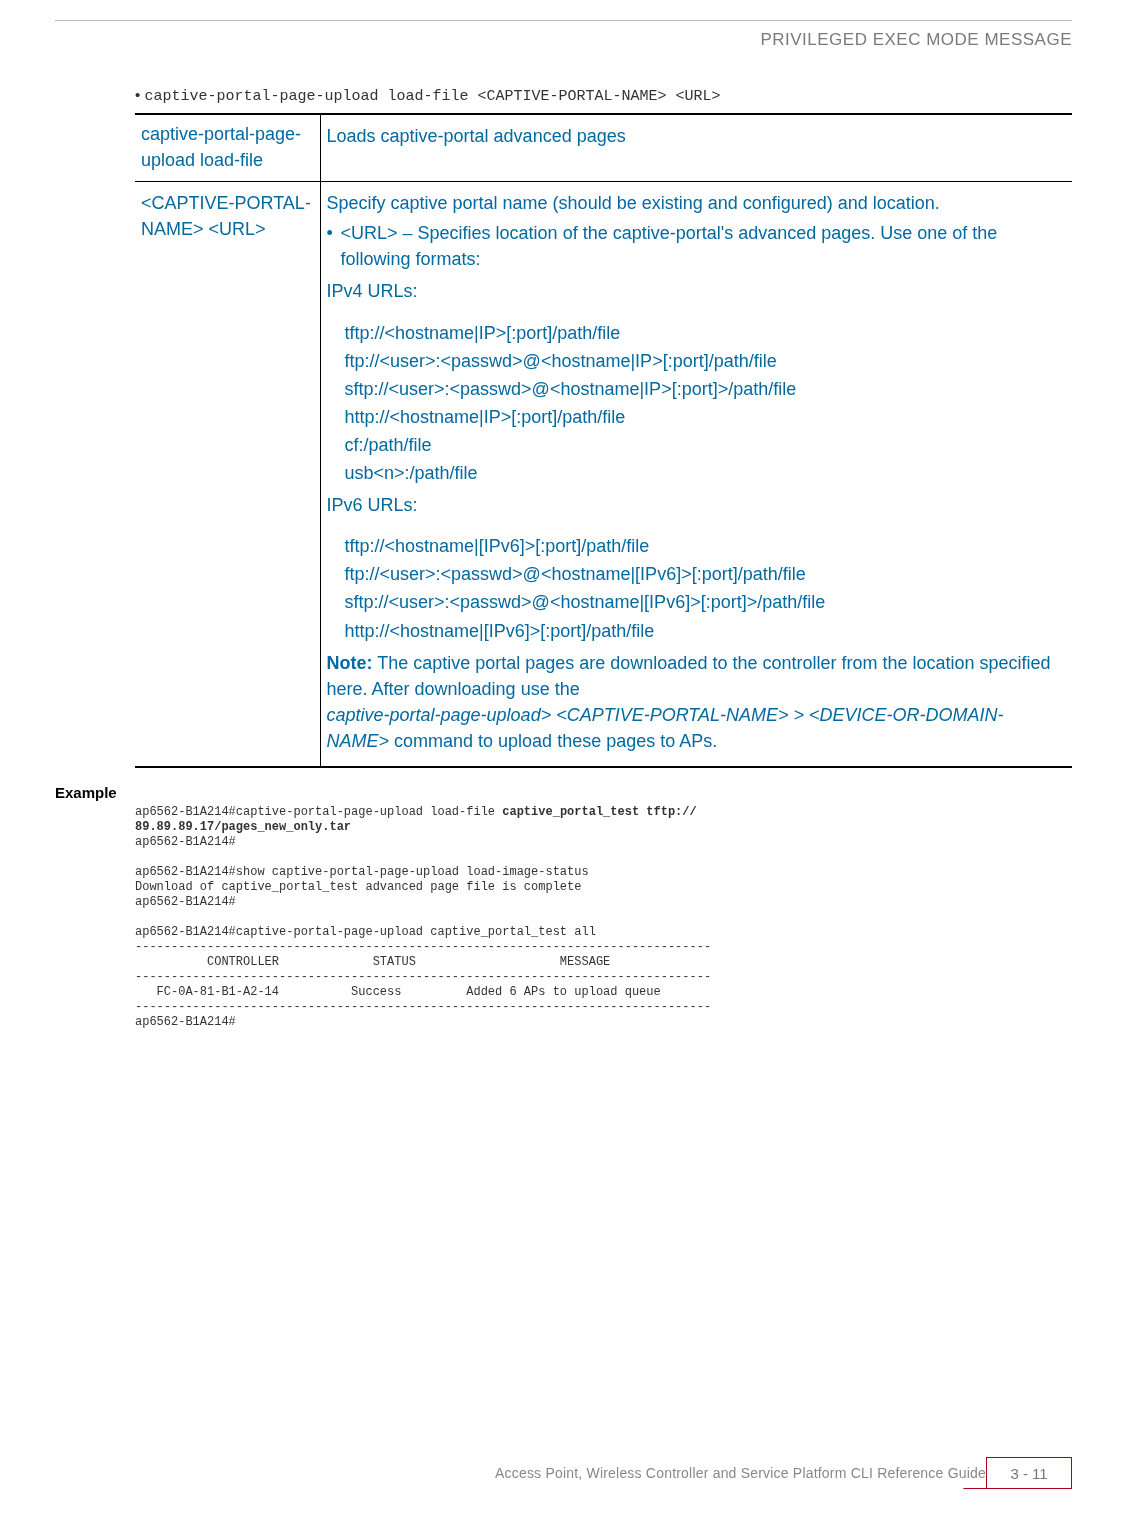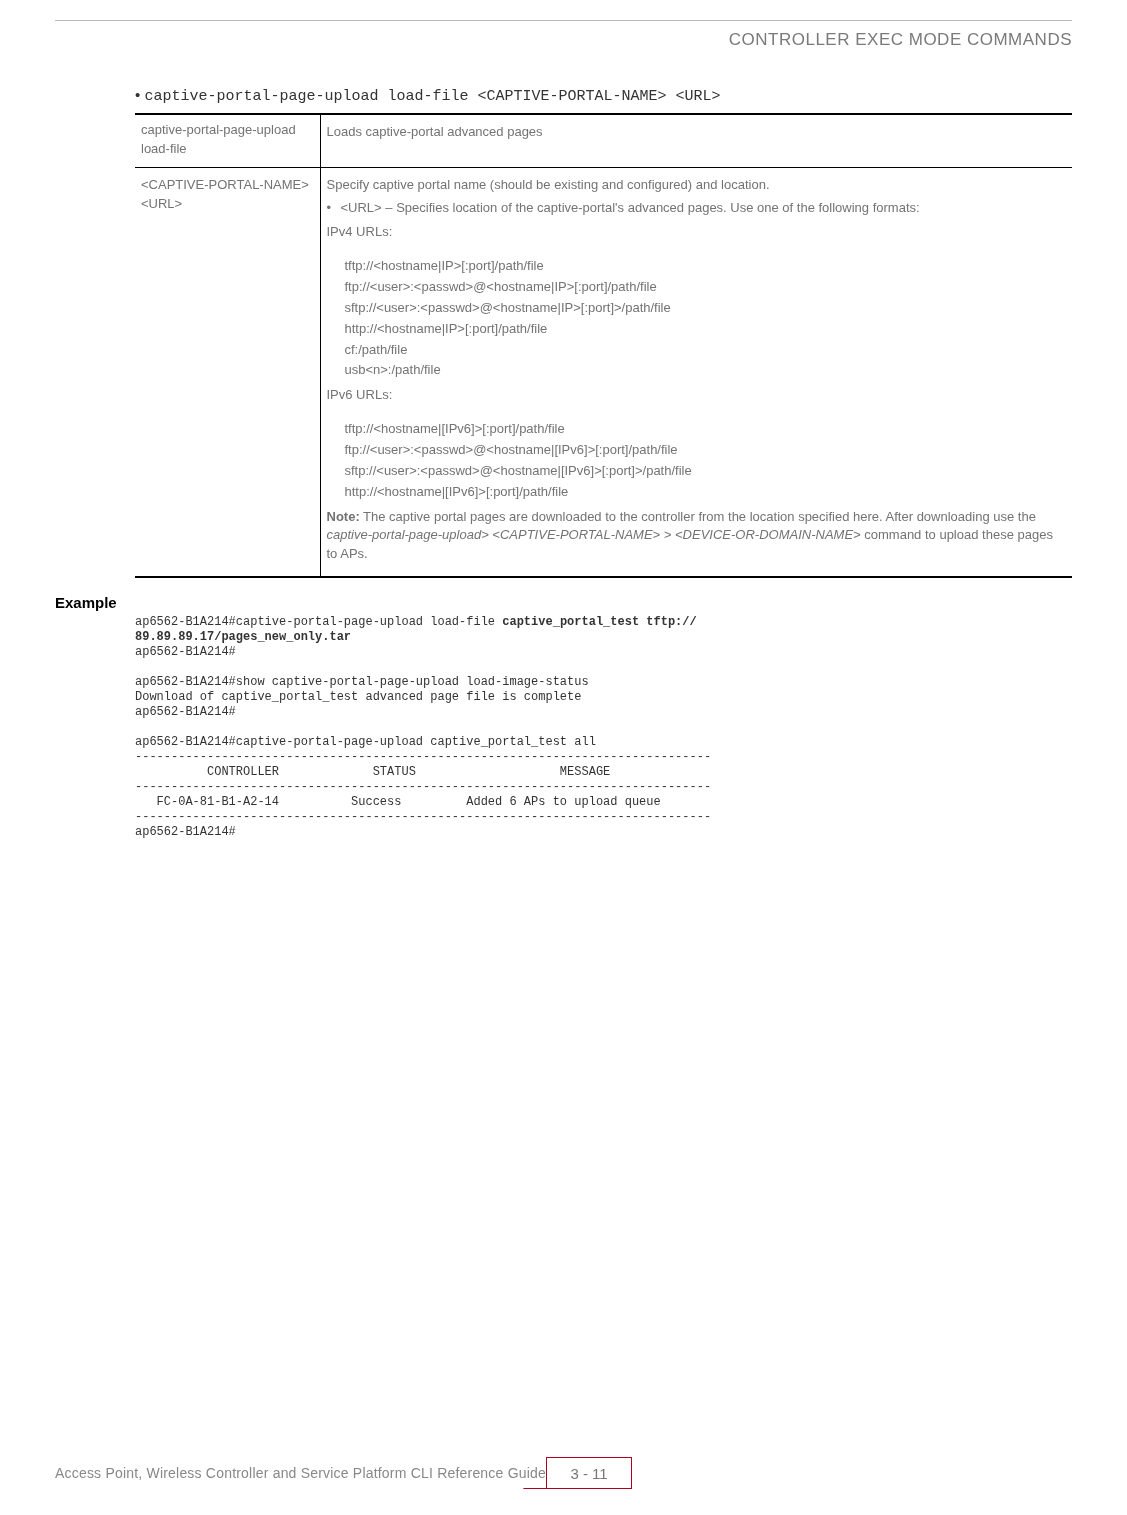--- a/index.html
+++ b/index.html
@@ -53,23 +53,23 @@
   table.params {
     border-collapse: collapse;
     width: 100%;
     margin-top: 2px;
   }
   table.params td {
     border-top: 1px solid #000;
     border-bottom: 1px solid #000;
     vertical-align: top;
     padding: 8px 8px 8px 6px;
-    font-size: 13px;
+    font-size: 18px;
     line-height: 1.45;
-    color: #737373;
+    color: #0369a1;
   }
   table.params tr:first-child td { border-top: 2px solid #000; }
   table.params tr:last-child td { border-bottom: 2px solid #000; }
   table.params td.col1 {
     width: 185px;
     border-right: 1px solid #000;
     font-weight: 400;
   }
   table.params td.col1.top { padding-top: 6px; }
   .cell p { margin-bottom: 4px; }
@@ -97,21 +97,21 @@
     overflow: hidden;
   }
   pre.terminal .b { font-weight: bold; }
   .footer {
     position: absolute;
     bottom: 26px;
     left: 55px;
     right: 55px;
     display: flex;
     align-items: center;
-    justify-content: flex-start;
+    justify-content: flex-end;
   }
   .footer-text {
     color: #888;
     font-size: 14px;
     letter-spacing: 0.2px;
   }
   .footer-right {
     display: flex;
     align-items: center;
     gap: 10px;
@@ -139,21 +139,21 @@
   .pagenum {
     color: #777;
     font-size: 15px;
   }
 </style>
 </head>
 <body>
 
 <div class="page">
   <div class="top-line"></div>
-  <div class="header-right">CONTROLLER EXEC MODE COMMANDS</div>
+  <div class="header-right">PRIVILEGED EXEC MODE MESSAGE</div>
 
   <div class="content">
 
     <div class="bullet-line">captive-portal-page-upload load-file &lt;CAPTIVE-PORTAL-NAME&gt; &lt;URL&gt;</div>
 
     <table class="params">
       <tbody>
           <tr>
         <td class="col1 top">captive-portal-page-upload load-file</td>
         <td class="cell">

